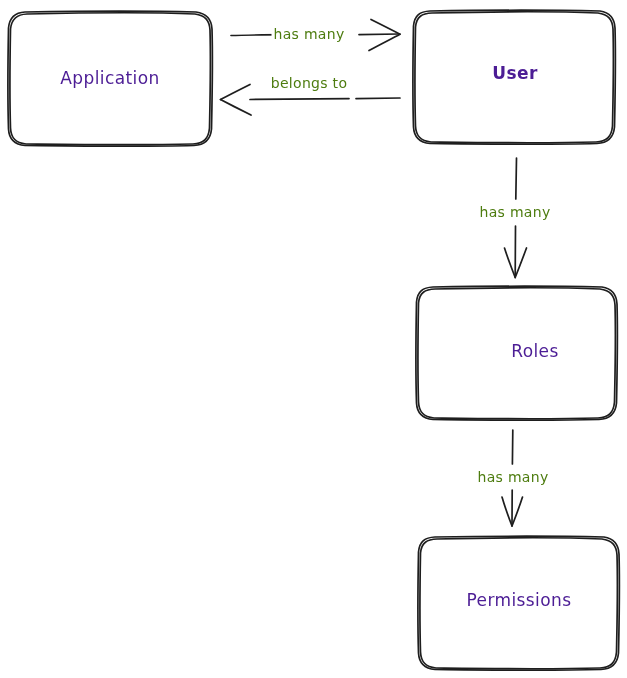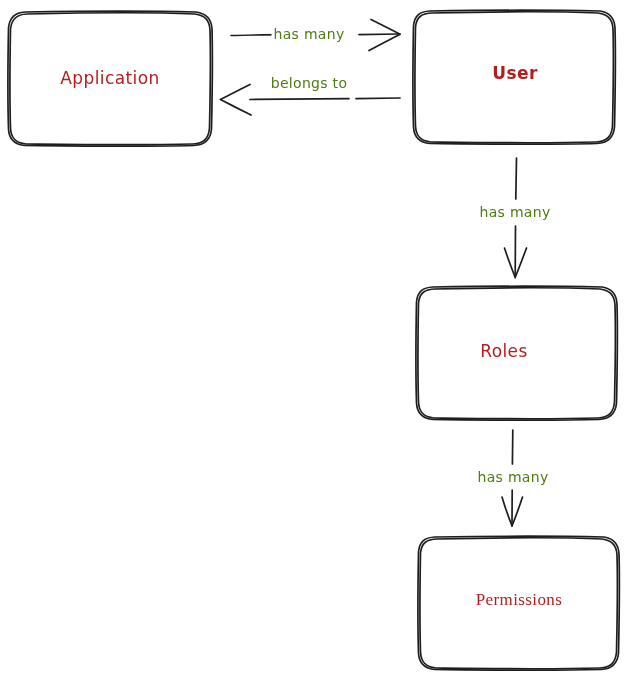--- a/index.html
+++ b/index.html
@@ -19,21 +19,21 @@
     position: absolute;
     left: 0;
     top: 0;
     width: 627px;
     height: 678px;
   }
   .node-label {
     position: absolute;
     transform: translate(-50%, -50%);
     white-space: nowrap;
-    color: #b91c1c;
+    color: #4c1d95;
     font-family: "DejaVu Sans", sans-serif;
     font-size: 17px;
     letter-spacing: 0.4px;
     font-weight: 400;
   }
   .edge-label {
     position: absolute;
     transform: translate(-50%, -50%);
     white-space: nowrap;
     color: #4d7c0f;
@@ -124,23 +124,23 @@
         <path d="M512 526 C 515.5 517, 519.5 506.5, 522.5 497"></path>
       </g>
 
     </g>
   </svg>
 
   <div class="node-label" style="left:110px; top:78px;">Application</div>
 
   <div class="node-label" style="left:515px; top:73px;font-weight:bold;">User</div>
 
-  <div class="node-label" style="left:504px; top:351px;">Roles</div>
+  <div class="node-label" style="left:535px; top:351px;">Roles</div>
 
-  <div class="node-label" style="left:519px; top:600px;font-family:Liberation Serif, serif;">Permissions</div>
+  <div class="node-label" style="left:519px; top:600px;">Permissions</div>
 
   <div class="edge-label" style="left:309px; top:34px;">has many</div>
 
   <div class="edge-label" style="left:309px; top:83px;">belongs to</div>
 
   <div class="edge-label" style="left:515px; top:212px;">has many</div>
 
   <div class="edge-label" style="left:513px; top:477px;">has many</div>
 
 </div>

